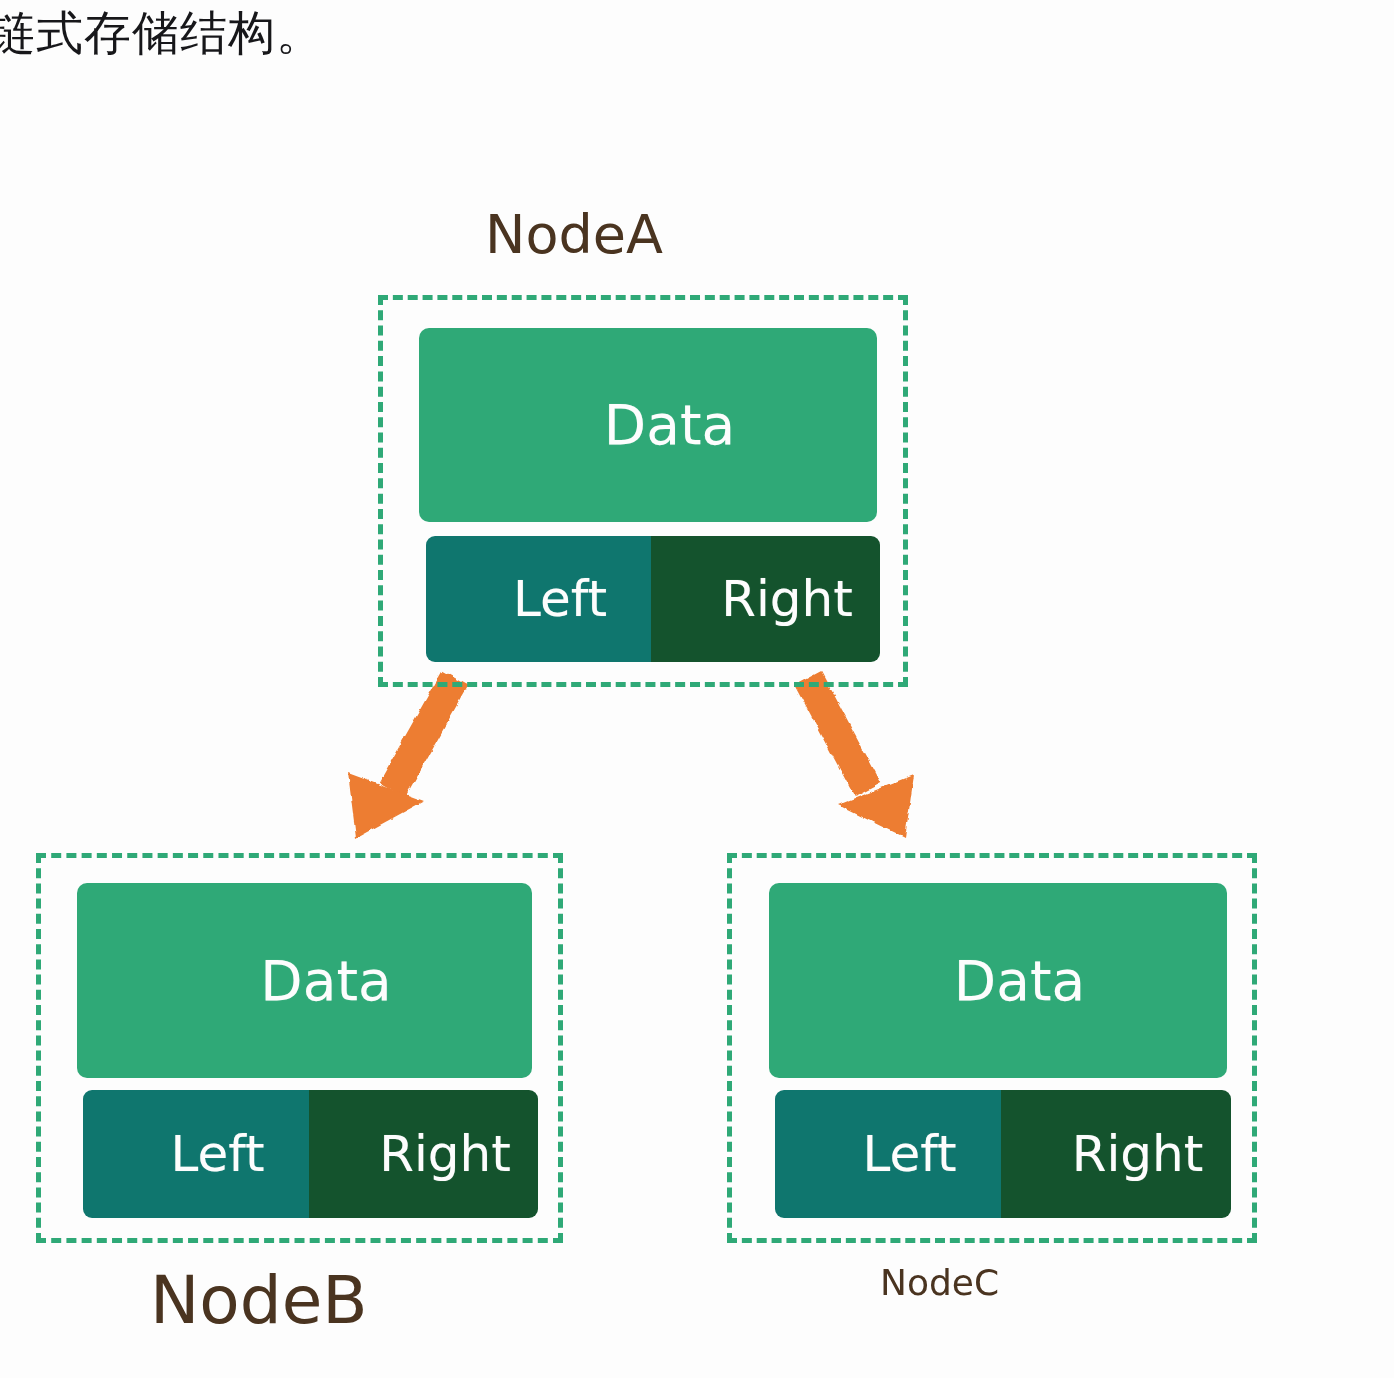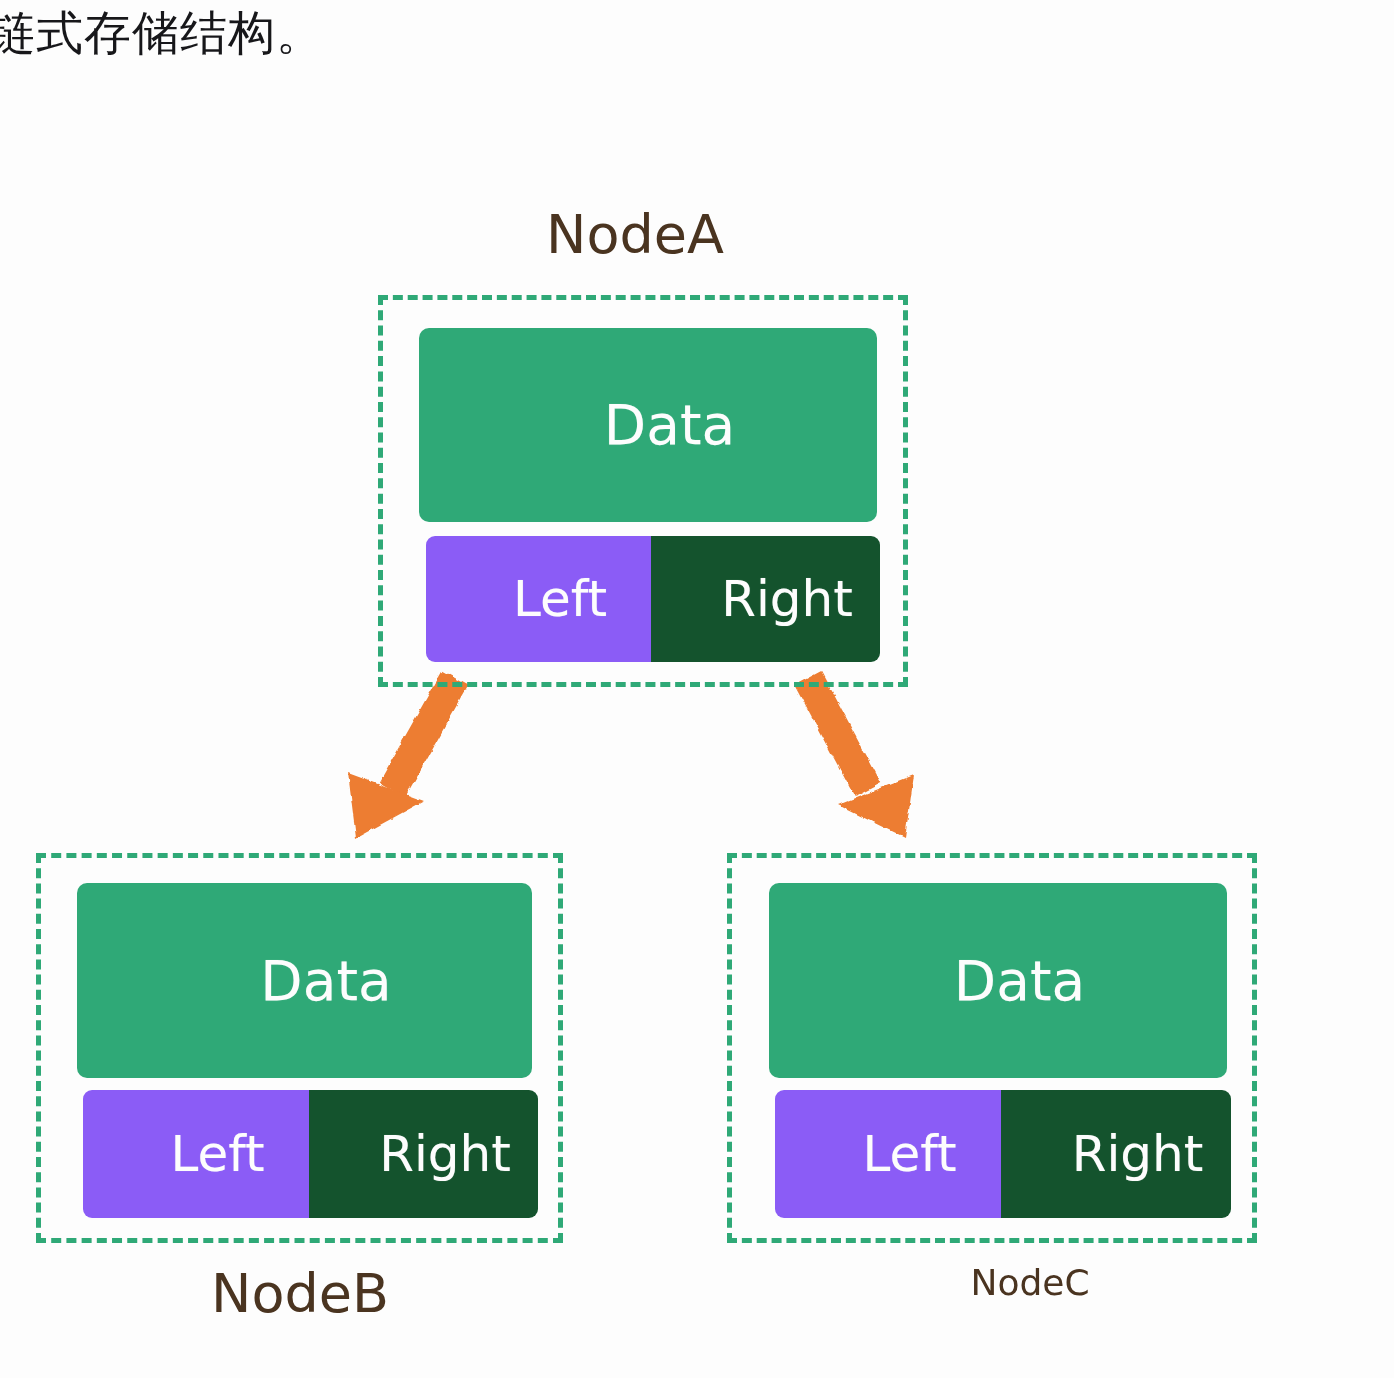--- a/index.html
+++ b/index.html
@@ -36,40 +36,40 @@
     border: 5px dashed #2FA977;
     background: transparent;
   }
 
   .node-label {
     position: absolute;
     font-family: "DejaVu Sans", sans-serif;
     color: #4a3420;
     font-weight: 500;
     white-space: nowrap;
-    text-align: center;
+    text-align: left;
   }
 
   
   .block {
     position: absolute;
     box-sizing: border-box;
     display: flex;
     align-items: center;
     justify-content: center;
     color: #fdfdfd;
     font-family: "DejaVu Sans", sans-serif;
     font-weight: 400;
     border-radius: 9px;
     text-shadow: 0 0 1px rgba(255,255,255,0.35);
     padding-left: 43px;
   }
 
   .block.data  { background: #2FA977; border-radius: 10px; }
-  .block.left  { background: #8b5cf6; border-radius: 9px 0 0 9px; }
+  .block.left  { background: #0f766e; border-radius: 9px 0 0 9px; }
   .block.right { background: #14532d; border-radius: 0 9px 9px 0; }
 
   
   .arrow-layer {
     position: absolute;
     left: 0;
     top: 0;
     width: 1394px;
     height: 1378px;
     pointer-events: none;
@@ -118,21 +118,21 @@
     <span>Data</span>
   </div>
   <div class="block left" style="left:42px; top:232px; width:226px; height:128px; font-size:50px;">
     <span>Left</span>
   </div>
   <div class="block right" style="left:268px; top:232px; width:229px; height:128px; font-size:50px;">
     <span>Right</span>
   </div>
 </div>
 
-<div class="node-label" style="left:150px; top:1262px; width:300px; font-size:54px;">NodeB</div>
+<div class="node-label" style="left:150px; top:1262px; width:300px; font-size:66px;">NodeB</div>
 
 <div class="node" style="left:727px; top:853px; width:530px; height:390px;">
   <div class="block data" style="left:37px; top:25px; width:458px; height:195px; font-size:55px;">
     <span>Data</span>
   </div>
   <div class="block left" style="left:43px; top:232px; width:226px; height:128px; font-size:50px;">
     <span>Left</span>
   </div>
   <div class="block right" style="left:269px; top:232px; width:230px; height:128px; font-size:50px;">
     <span>Right</span>

